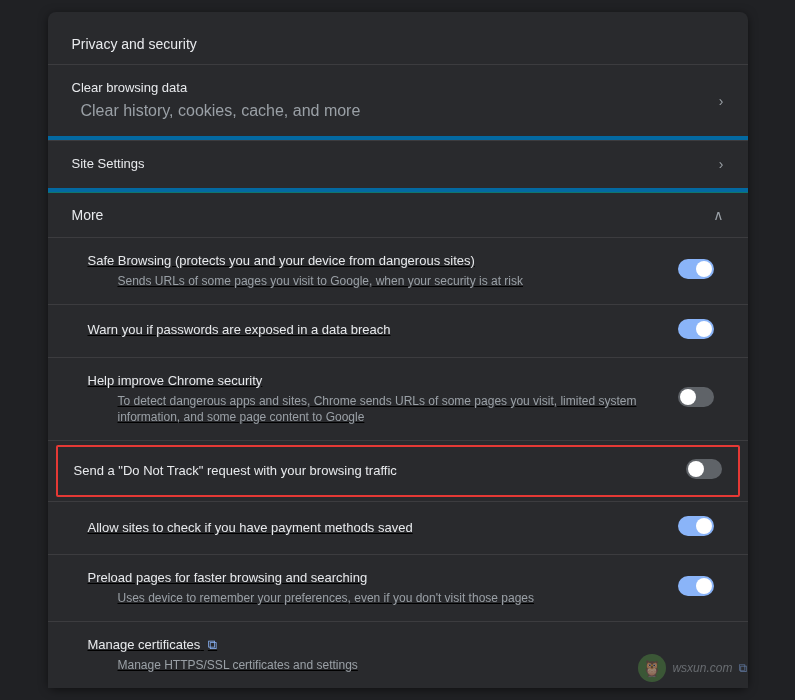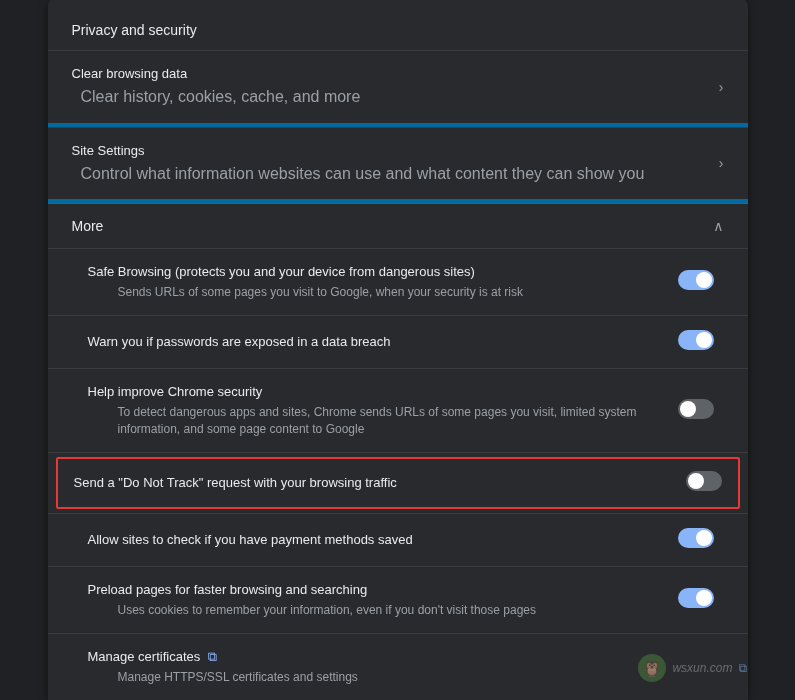--- a/index.html
+++ b/index.html
@@ -118,20 +118,21 @@
       background: #292a2d;
     }
     .sub-item {
       border-top: 1px solid #3c3c3f;
       padding: 14px 34px 14px 40px;
       display: flex;
       align-items: center;
       justify-content: space-between;
       cursor: pointer;
       transition: background 0.15s;
+      text-decoration: underline;
     }
     .sub-item-content {
       flex: 1;
     }
     .sub-item-title {
       color: #e8eaed;
       font-size: 13px;
       font-weight: 400;
       line-height: 1.4;
     }
@@ -142,36 +143,35 @@
       line-height: 1.4;
       margin-left: 30px;
     }
     .bottom-border {
       border-bottom: 4px solid #0369a1;
     }
   </style>
 </head>
 <body>
 
-<div style="position:relative; width:775px; height:700px; display:flex; justify-content:center; align-items:flex-end; background:#202124;">
+<div style="position:relative; width:775px; height:700px; display:flex; justify-content:center; align-items:center; background:#202124;">
   <div class="panel">
     <div class="section-title">Privacy and security</div>
 
     <div class="list-item bottom-border">
       <div class="list-item-content">
         <div class="list-item-title">Clear browsing data</div>
         <div class="list-item-subtitle">Clear history, cookies, cache, and more</div>
       </div>
       <span class="chevron-right">›</span>
     </div>
 
     <div class="list-item bottom-border">
       <div class="list-item-content">
         <div class="list-item-title">Site Settings</div>
-        <div class="list-item-subtitle">Control what information websites can use and what content they can show you</div>
       </div>
       <span class="chevron-right">›</span>
     </div>
 
     <div class="more-section">
       <div class="more-header">
         <span class="more-label">More</span>
         <span class="chevron-up">∧</span>
       </div>
 
@@ -237,21 +237,21 @@
             <label class="toggle">
               
               <span class="toggle-slider on"></span>
             </label>
           </div>
         </div>
 
         <div class="sub-item">
           <div class="sub-item-content">
             <div class="sub-item-title">Preload pages for faster browsing and searching</div>
-            <div class="sub-item-subtitle">Uses cookies to remember your information, even if you don't visit those pages</div>
+            <div class="sub-item-subtitle">Uses device to remember your preferences, even if you don't visit those pages</div>
           </div>
           <div class="toggle-container">
             <label class="toggle">
               
               <span class="toggle-slider on"></span>
             </label>
           </div>
         </div>
 
         <div class="sub-item">

